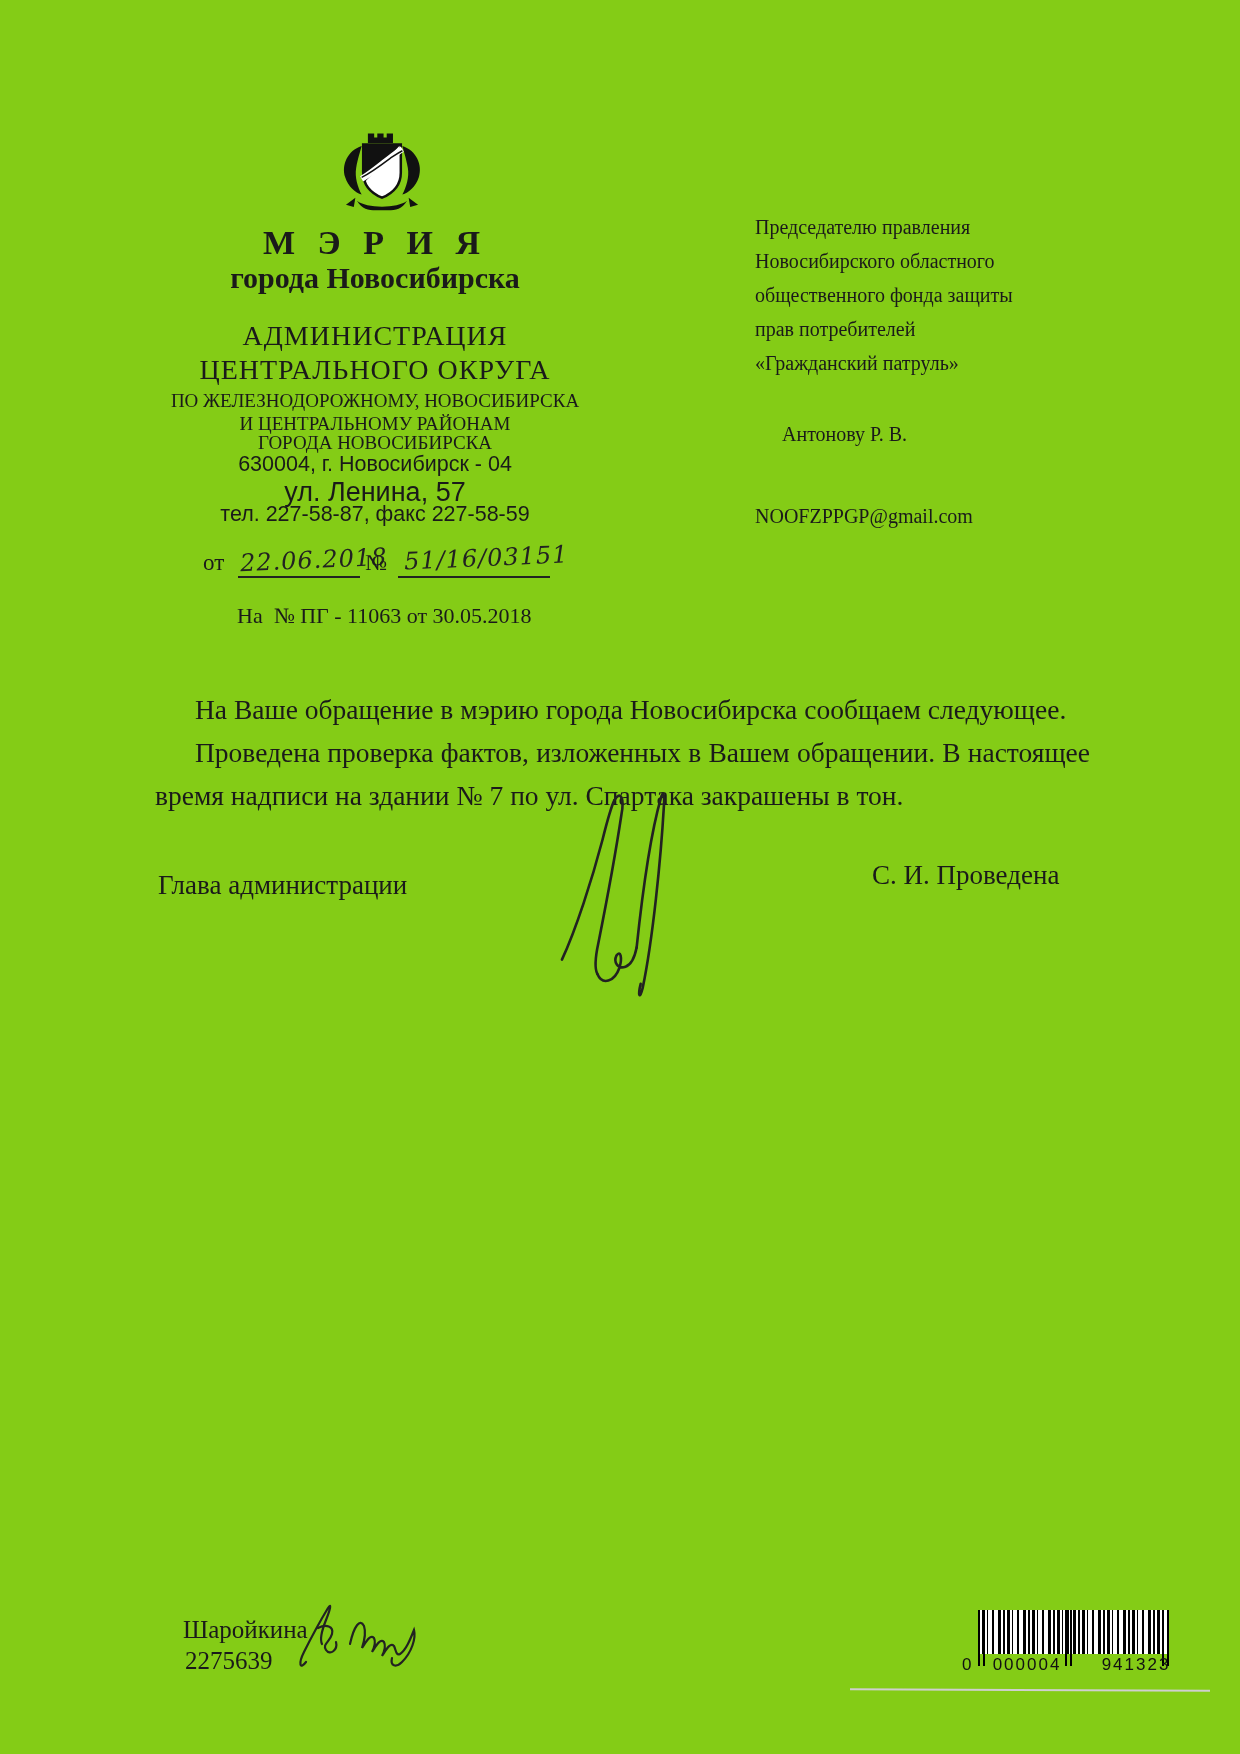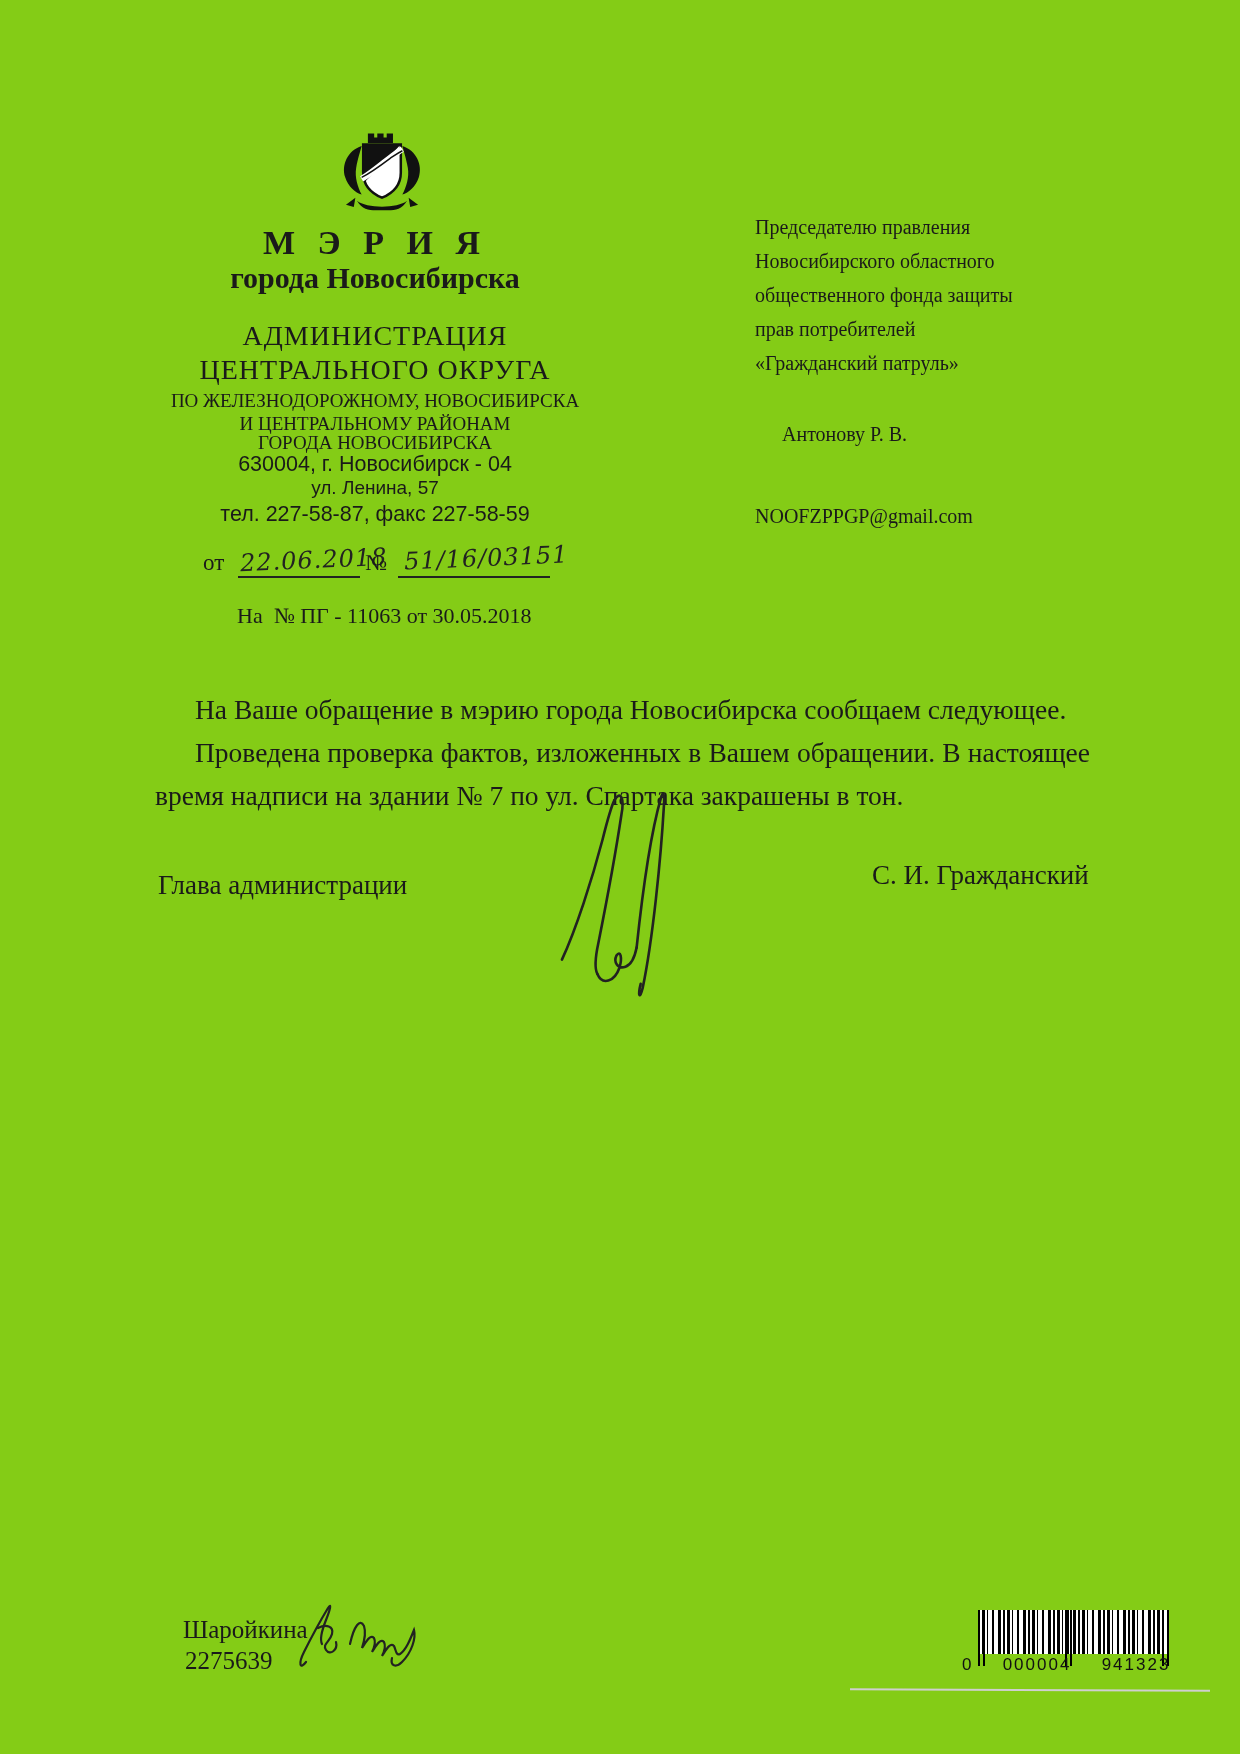--- a/index.html
+++ b/index.html
@@ -12,21 +12,21 @@
   .abs { position:absolute; }
   .centercol { left:145px; width:460px; text-align:center; }
   .lh-top    { top:224px; font-size:34px; font-weight:bold; letter-spacing:7px; }
   .lh-city   { top:261px; font-size:30px; font-weight:bold; }
   .lh-admin1 { top:320px; font-size:28px; letter-spacing:1px; }
   .lh-admin2 { top:354px; font-size:28px; letter-spacing:1px; }
   .lh-d1 { top:390px; font-size:19px; }
   .lh-d2 { top:413px; font-size:19px; }
   .lh-d3 { top:432px; font-size:19px; }
   .lh-a1 { top:452px; font-size:21.5px; font-family:"Liberation Sans", sans-serif; }
-  .lh-a2 { top:477px; font-size:19px; font-family:"Liberation Sans", sans-serif; }
+  .lh-a2 { top:477px; font-size:27px; font-family:"Liberation Sans", sans-serif; }
   .lh-a3 { top:502px; font-size:21.5px; font-family:"Liberation Sans", sans-serif; }
   .arms { left:335px; top:130px; width:94px; height:90px; }
 
   .fromline { left:0; top:548px; width:620px; height:34px; font-size:23px; }
   .fromlabel { left:203px; top:2px; }
   .numlabel  { left:365px; top:2px; }
   .rule1 { left:238px; top:28px; width:122px; border-bottom:2px solid #222; }
   .rule2 { left:398px; top:28px; width:152px; border-bottom:2px solid #222; }
   .hand  {
     font-family:"DejaVu Serif", serif; font-style:italic; color:#222;
@@ -56,21 +56,21 @@
     position:absolute; left:16px; top:0; width:190px; height:44px;
     background:repeating-linear-gradient(90deg,
       #000 0 2px, #fff 2px 4px, #000 4px 7px, #fff 7px 9px,
       #000 9px 10px, #fff 10px 14px, #000 14px 16px, #fff 16px 20px,
       #000 20px 23px, #fff 23px 25px);
   }
   .guard { position:absolute; top:0; width:2px; height:56px; background:#000; }
   .g1{left:16px;} .g2{left:21px;} .g3{left:103px;} .g4{left:108px;} .g5{left:200px;} .g6{left:205px;}
   .bc-digit { position:absolute; top:45px; font-size:17px; letter-spacing:2px; color:#111; }
   .bc-0 { left:0px; }
-  .bc-l { left:40px; width:70px; text-align:center; }
+  .bc-l { left:30px; width:70px; text-align:center; }
   .bc-r { left:132px; width:84px; text-align:center; }
   .scanline { left:850px; top:1689px; width:360px; border-top:2px solid #cfcfcf; transform:rotate(0.2deg); }
   svg path { vector-effect:non-scaling-stroke; }
 </style>
 </head>
 <body>
 
 <div class="page">
 
   <svg class="abs arms" viewBox="0 0 120 110" aria-hidden="true">
@@ -127,21 +127,21 @@
 
   <div class="abs sig-title">Глава администрации</div>
   <svg class="abs sig-main" viewBox="0 0 160 210" aria-hidden="true">
     <g fill="none" stroke="#222" stroke-width="2.6" stroke-linecap="round">
       <path d="M20 170 C 34 140 50 90 60 52 C 64 36 68 20 72 12"></path>
       <path d="M72 12 C 78 2 82 10 79 26 C 73 66 62 124 56 154 C 53 168 52 178 55 184"></path>
       <path d="M55 184 C 60 196 72 192 77 178 C 80 168 78 160 74 166 C 71 172 75 180 83 177 C 89 175 92 168 94 158"></path>
       <path d="M94 158 C 98 120 106 52 118 10 C 120 2 122 6 121 18 C 118 70 110 150 100 198 C 97 210 95 206 98 194"></path>
     </g>
   </svg>
-  <div class="abs sig-name">С. И. Гражданский</div>
+  <div class="abs sig-name">С. И. Проведена</div>
 
   <div class="abs exec-name">Шаройкина</div>
   <div class="abs exec-phone">2275639</div>
   <svg class="abs exec-sig" viewBox="0 0 150 75" aria-hidden="true">
     <g fill="none" stroke="#222" stroke-width="2.2" stroke-linecap="round">
       <path d="M14 62 C 8 70 6 64 12 52 C 20 36 30 18 36 8 C 40 2 38 10 34 20 C 30 30 28 40 30 44"></path>
       <path d="M26 28 C 34 24 42 26 40 34 C 38 42 30 44 34 50 C 38 56 46 50 44 42"></path>
       <path d="M58 44 C 62 26 68 18 72 26 C 74 32 72 42 70 48 C 74 42 78 34 82 38 C 84 42 82 48 80 52 C 84 46 88 38 92 42 C 94 46 92 52 90 56 C 94 50 98 42 102 46 C 104 50 104 56 108 54 C 114 50 118 40 122 30 C 124 38 120 52 110 62 C 104 68 98 66 100 58"></path>
     </g>
   </svg>

